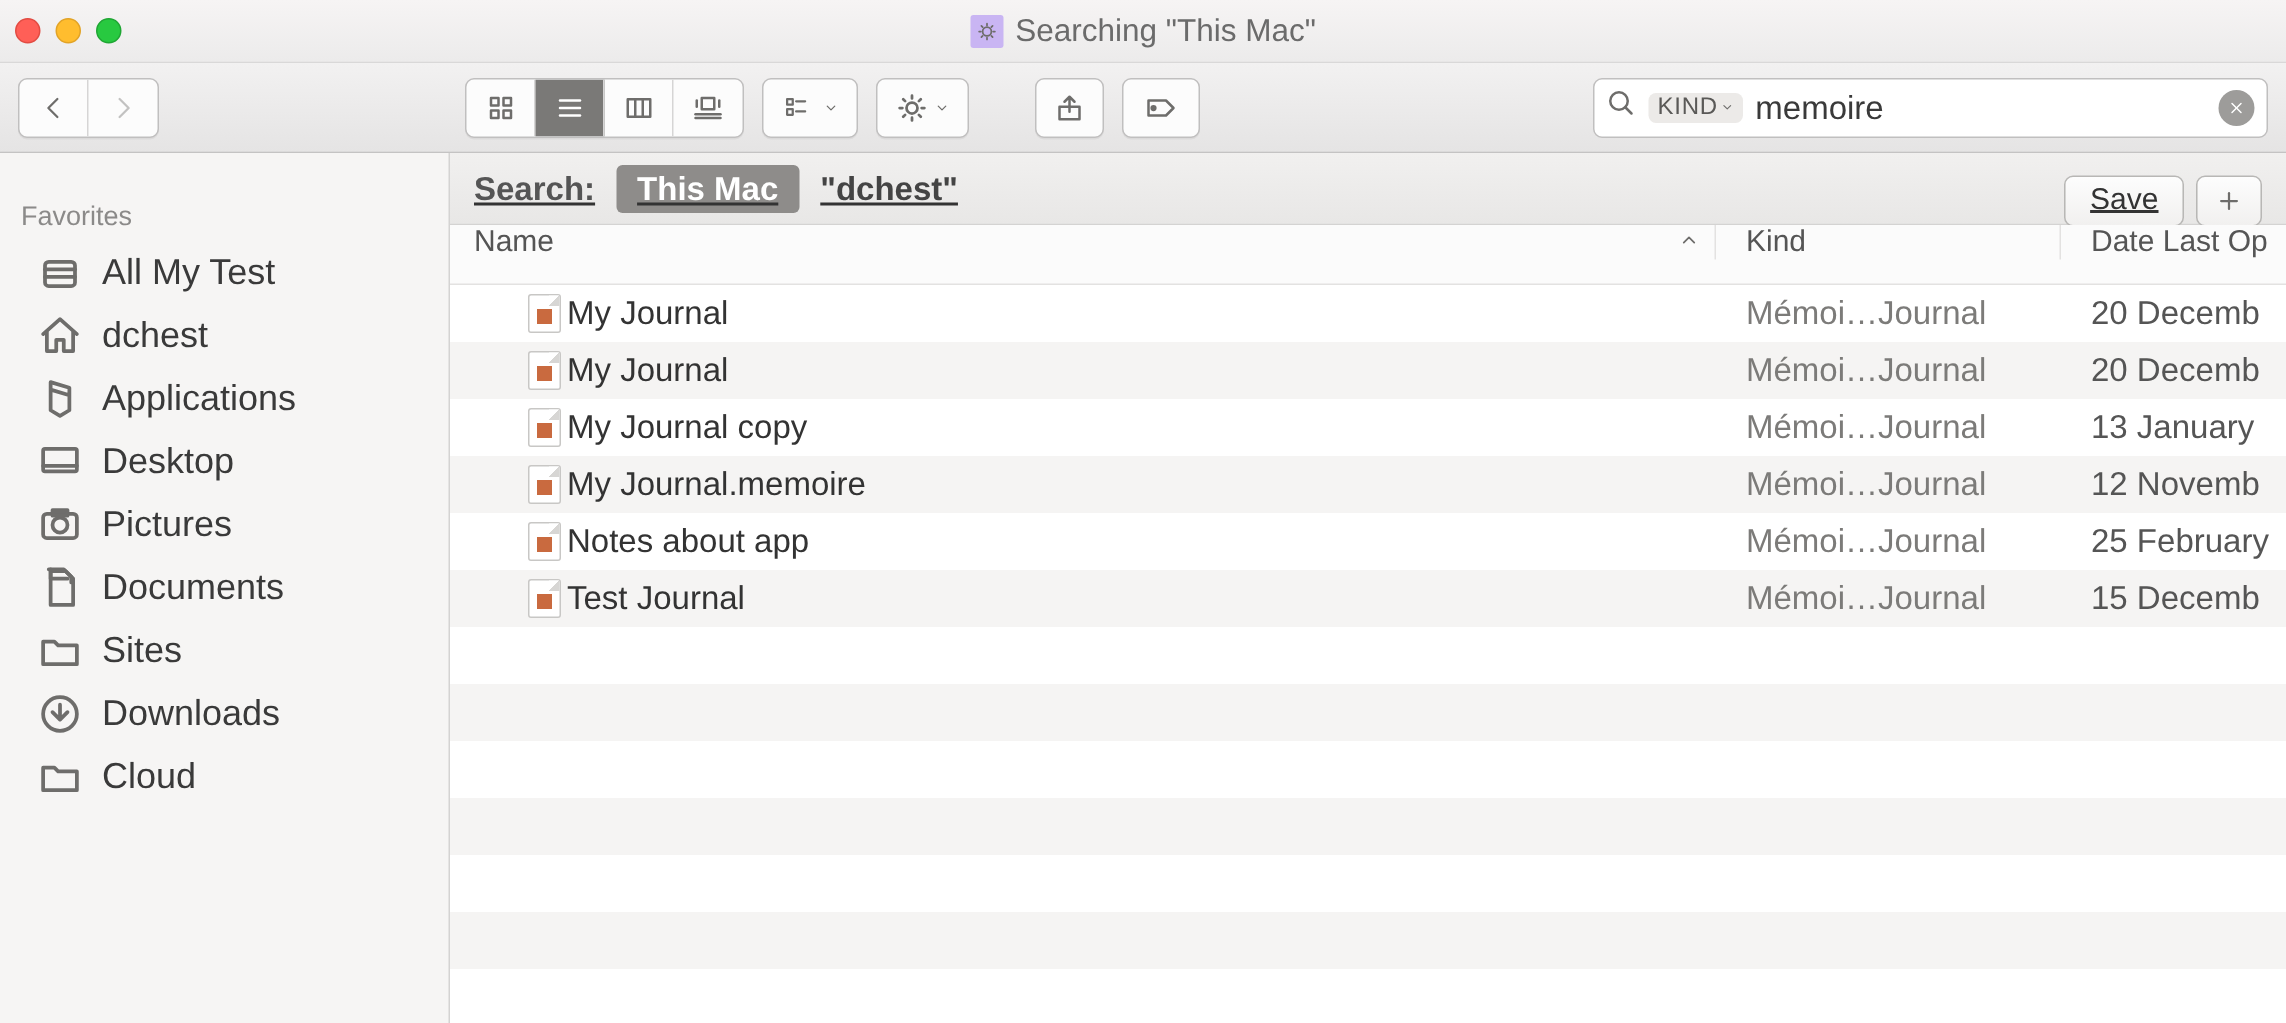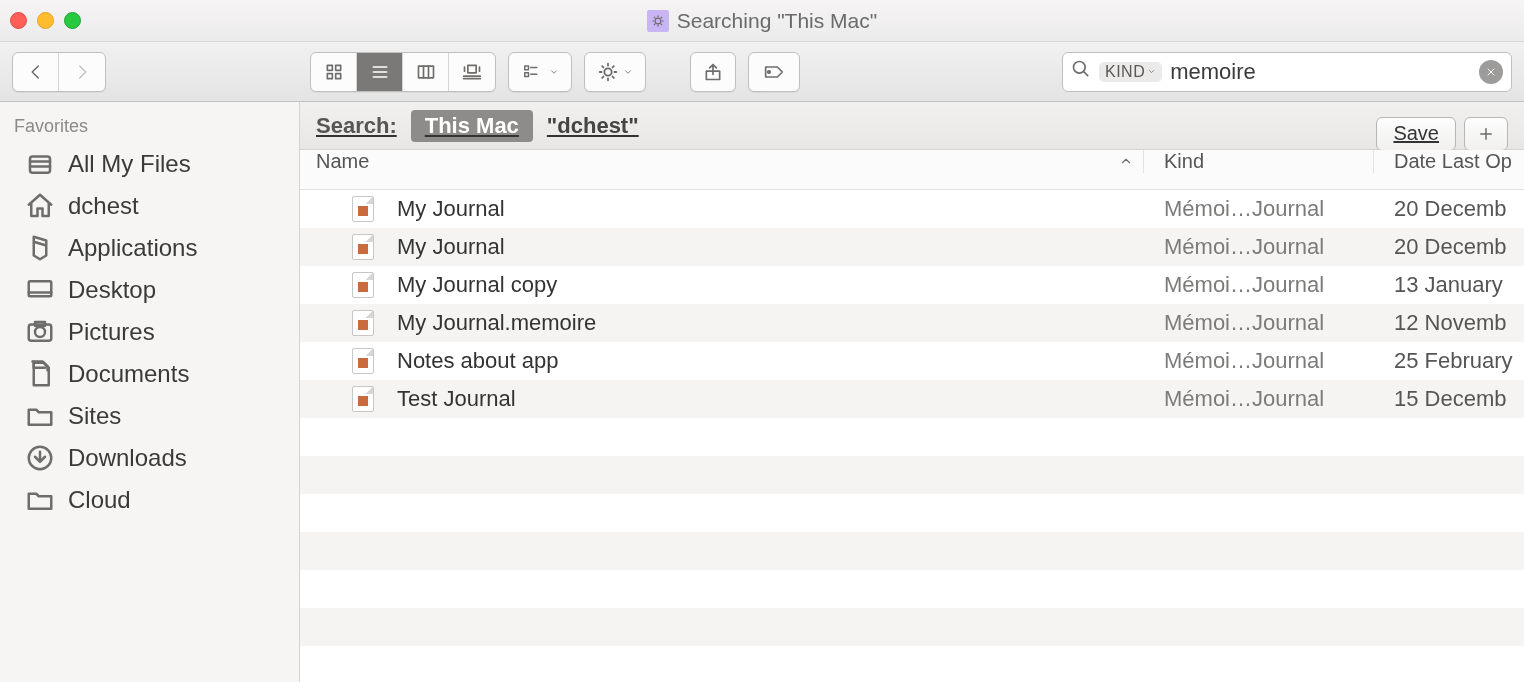--- a/index.html
+++ b/index.html
@@ -49,21 +49,21 @@
     .seg .btn.sel svg{ stroke:#fff;}
     .single { display:inline-flex;align-items:center;justify-content:center; height:40px; border:1px solid #c0bfbf; border-radius:6px; background:#fcfcfc; box-shadow:0 1px 0 rgba(0,0,0,.05); padding:0 12px; cursor:pointer; gap:4px;}
     .searchbox { margin-left:auto; height:40px; width:450px; border:1px solid #c0bfbf; border-radius:6px; background:#fff; display:flex; align-items:center; padding:0 8px; gap:8px;}
     .kind-pill { background:#eceae8; border-radius:5px; padding:1px 6px; font-size:16px; color:#5a5957; display:inline-flex;align-items:center;gap:2px; letter-spacing:0.5px; font-weight:500;}
     .searchbox input { flex:1; border:none; outline:none; font-size:22px; background:transparent; color:#3a3a3a;}
     .clearbtn { width:24px;height:24px; border-radius:50%; background:#9d9c9a; display:flex;align-items:center;justify-content:center; cursor:pointer;}
     .clearbtn svg{stroke:#fff;}
 
     .content { display:flex; height: calc(100% - 42px - 60px); }
 
-    .sidebar { width:300px; background:#f6f5f4; border-right:1px solid #d4d3d2; padding-top:10px; overflow:hidden;}
+    .sidebar { width:300px; background:#f6f5f4; border-right:1px solid #d4d3d2; padding-top:28px; overflow:hidden;}
     .sidebar .group-label { font-size:18px; color:#8b8a89; padding:4px 14px 6px; font-weight:500;}
     .side-item { display:flex; align-items:center; gap:12px; padding:6px 14px 6px 24px; font-size:24px; color:#3a3a3a; cursor:pointer;}
     .side-item .sicon { width:32px; height:30px; display:flex;align-items:center;justify-content:center; color:#7b7a78;}
     .side-item .sicon svg { width:30px; height:30px; }
 
     .main { flex:1; display:flex; flex-direction:column; overflow:hidden;}
     .scopebar { height:48px; background:linear-gradient(#f1f0ef,#e8e7e6); border-bottom:1px solid #d4d3d2; display:flex; align-items:center; padding:0 16px; gap:14px;text-decoration:underline;}
     .scopebar .lbl { font-size:22px; font-weight:600; color:#555;}
     .scope-pill { background:#8e8c8a; color:#fff; border-radius:4px; padding:3px 14px; font-size:22px; font-weight:600;}
     .scope-text { font-size:22px; font-weight:700; color:#444;}
@@ -73,21 +73,21 @@
 
     .colhead { height:40px; background:#fbfbfb; border-bottom:1px solid #e3e2e1; display:flex; align-items:flex-start; font-size:20px; color:#555;}
     .colhead .c1 { flex:1; padding-left:16px; display:flex; align-items:center; justify-content:space-between; padding-right:10px; border-right:1px solid #e3e2e1; cursor:pointer;}
     .colhead .c2 { width:230px; padding-left:20px; border-right:1px solid #e3e2e1; cursor:pointer;}
     .colhead .c3 { width:150px; padding-left:20px; cursor:pointer;}
 
     .rows { flex:1; overflow:auto;}
     .row { height:38px; display:flex; align-items:center; font-size:22px;}
     .row:nth-child(odd){ background:#fff;}
     .row:nth-child(even){ background:#f5f4f3;}
-    .row .c1 { flex:1; padding-left:52px; display:flex; align-items:center; gap:23px;}
+    .row .c1 { flex:1; padding-left:52px; display:flex; align-items:center; gap:4px;}
     .row .c2 { width:230px; padding-left:20px; color:#7c7b79;}
     .row .c3 { width:150px; padding-left:20px; color:#555; white-space:nowrap; overflow:hidden;}
     .file-icon { width:22px; height:26px; background:#fff; border:1px solid #c8c7c5; border-radius:2px; position:relative; display:inline-block;}
     .file-icon::before { content:""; position:absolute; top:0; right:0; width:7px; height:7px; background:linear-gradient(135deg,#fff 49%,#d7d6d4 50%); }
     .file-icon::after { content:""; position:absolute; left:5px; top:9px; width:10px; height:10px; background:#c96a3f; }
 
     svg { stroke:#6e6d6b; stroke-width:2; fill:none; stroke-linecap:round; stroke-linejoin:round;}
   </style>
 </head>
 <body>
@@ -224,21 +224,21 @@
     <div class="group-label">Favorites</div>
     <div id="sidebar-items">
         <div class="side-item">
           <span class="sicon">
             <svg viewBox="0 0 24 24">
               <rect x="4" y="6" width="16" height="13" rx="2"></rect>
               <line x1="4" y1="10" x2="20" y2="10"></line>
               <line x1="4" y1="14" x2="20" y2="14"></line>
             </svg>
           </span>
-          <span>All My Files</span>
+          <span>All My Test</span>
         </div>
         <div class="side-item">
           <span class="sicon">
             <svg viewBox="0 0 24 24">
               <path d="M3 11l9-8 9 8"></path>
               <path d="M5 10v10h5v-6h4v6h5V10"></path>
             </svg>
           </span>
           <span>dchest</span>
         </div>

